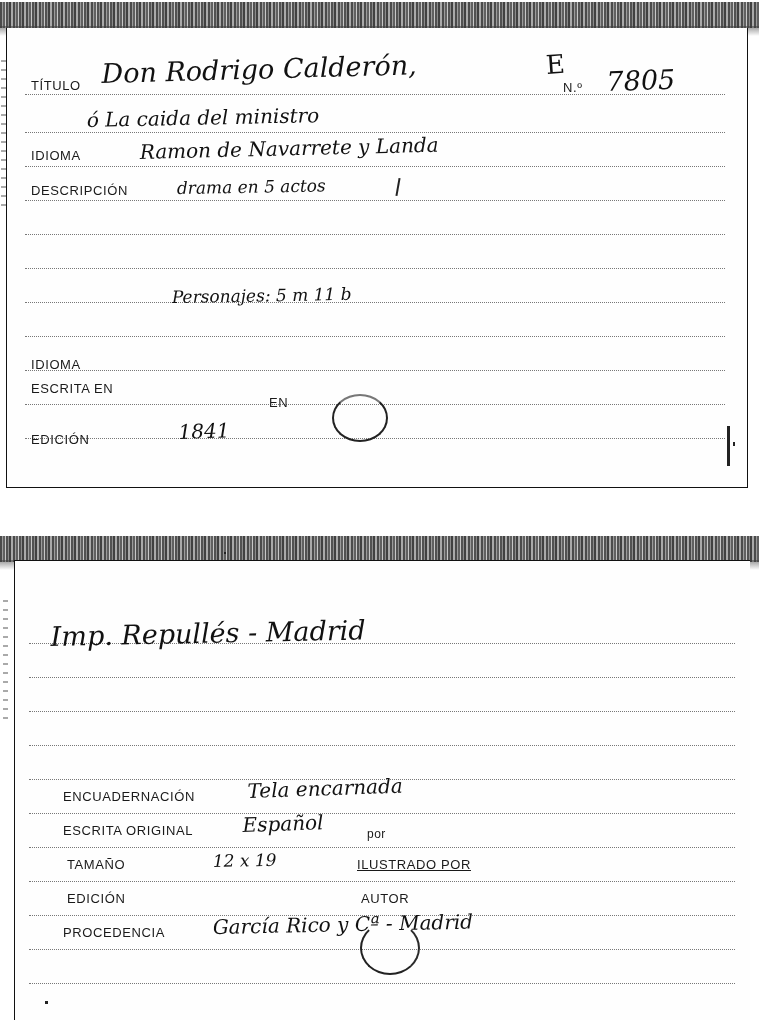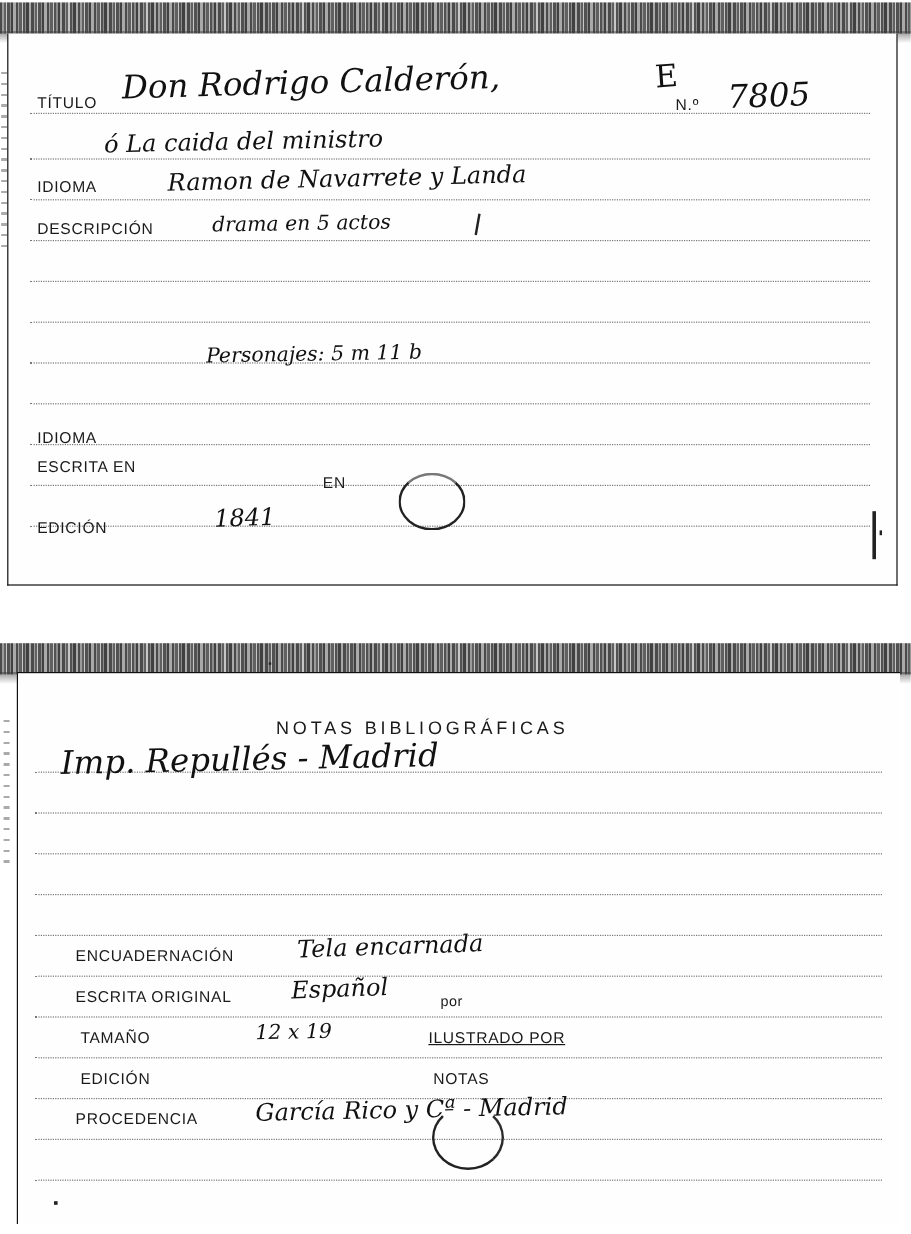--- a/index.html
+++ b/index.html
@@ -198,21 +198,20 @@
     <div class="mark" style="left:726px; top:414px; width:2px; height:4px;"></div>
   </div>
 
   <div class="side-speck" style="left:1px; top:60px;"></div>
 
   <div class="tear t2"></div>
   <div class="tear-fade f2"></div>
 
   <div class="card card-bottom">
 
-    <div class="notas" style="left:215px; top:38px;">NOTAS BIBLIOGRÁFICAS</div>
 
     <div class="rule" style="left:14px; top:82px;  width:706px;"></div>
     <div class="rule" style="left:14px; top:116px; width:706px;"></div>
     <div class="rule" style="left:14px; top:150px; width:706px;"></div>
     <div class="rule" style="left:14px; top:184px; width:706px;"></div>
     <div class="rule" style="left:14px; top:218px; width:706px;"></div>
     <div class="rule" style="left:14px; top:252px; width:706px;"></div>
     <div class="rule" style="left:14px; top:286px; width:706px;"></div>
     <div class="rule" style="left:14px; top:320px; width:706px;"></div>
     <div class="rule" style="left:14px; top:354px; width:706px;"></div>
@@ -229,21 +228,21 @@
     <div class="lbl small" style="left:352px; top:266px;">por</div>
     <div class="hw hw-sm" style="left:390px; top:258px;"></div>
 
     <div class="lbl" style="left:52px; top:296px;">TAMAÑO</div>
     <div class="hw hw-sm" style="left:198px; top:290px; transform:rotate(-1deg);">12 x 19</div>
     <div class="lbl" style="left:342px; top:296px;text-decoration:underline;">ILUSTRADO POR</div>
     <div class="hw hw-sm" style="left:500px; top:290px;"></div>
 
     <div class="lbl" style="left:52px; top:330px;">EDICIÓN</div>
     <div class="hw hw-sm" style="left:190px; top:324px;"></div>
-    <div class="lbl" style="left:346px; top:330px;">NOTAS</div>
+    <div class="lbl" style="left:346px; top:330px;">AUTOR</div>
     <div class="hw hw-sm" style="left:430px; top:324px;"></div>
 
     <div class="lbl" style="left:48px; top:364px;">PROCEDENCIA</div>
     <div class="hw hw-md" style="left:198px; top:354px; transform:rotate(-1.2deg);">García Rico y Cª - Madrid</div>
 
     <div class="ring broken" style="left:345px; top:360px; width:56px; height:50px;"></div>
 
     <div class="mark" style="left:30px; top:440px; width:3px; height:3px;"></div>
   </div>
 

